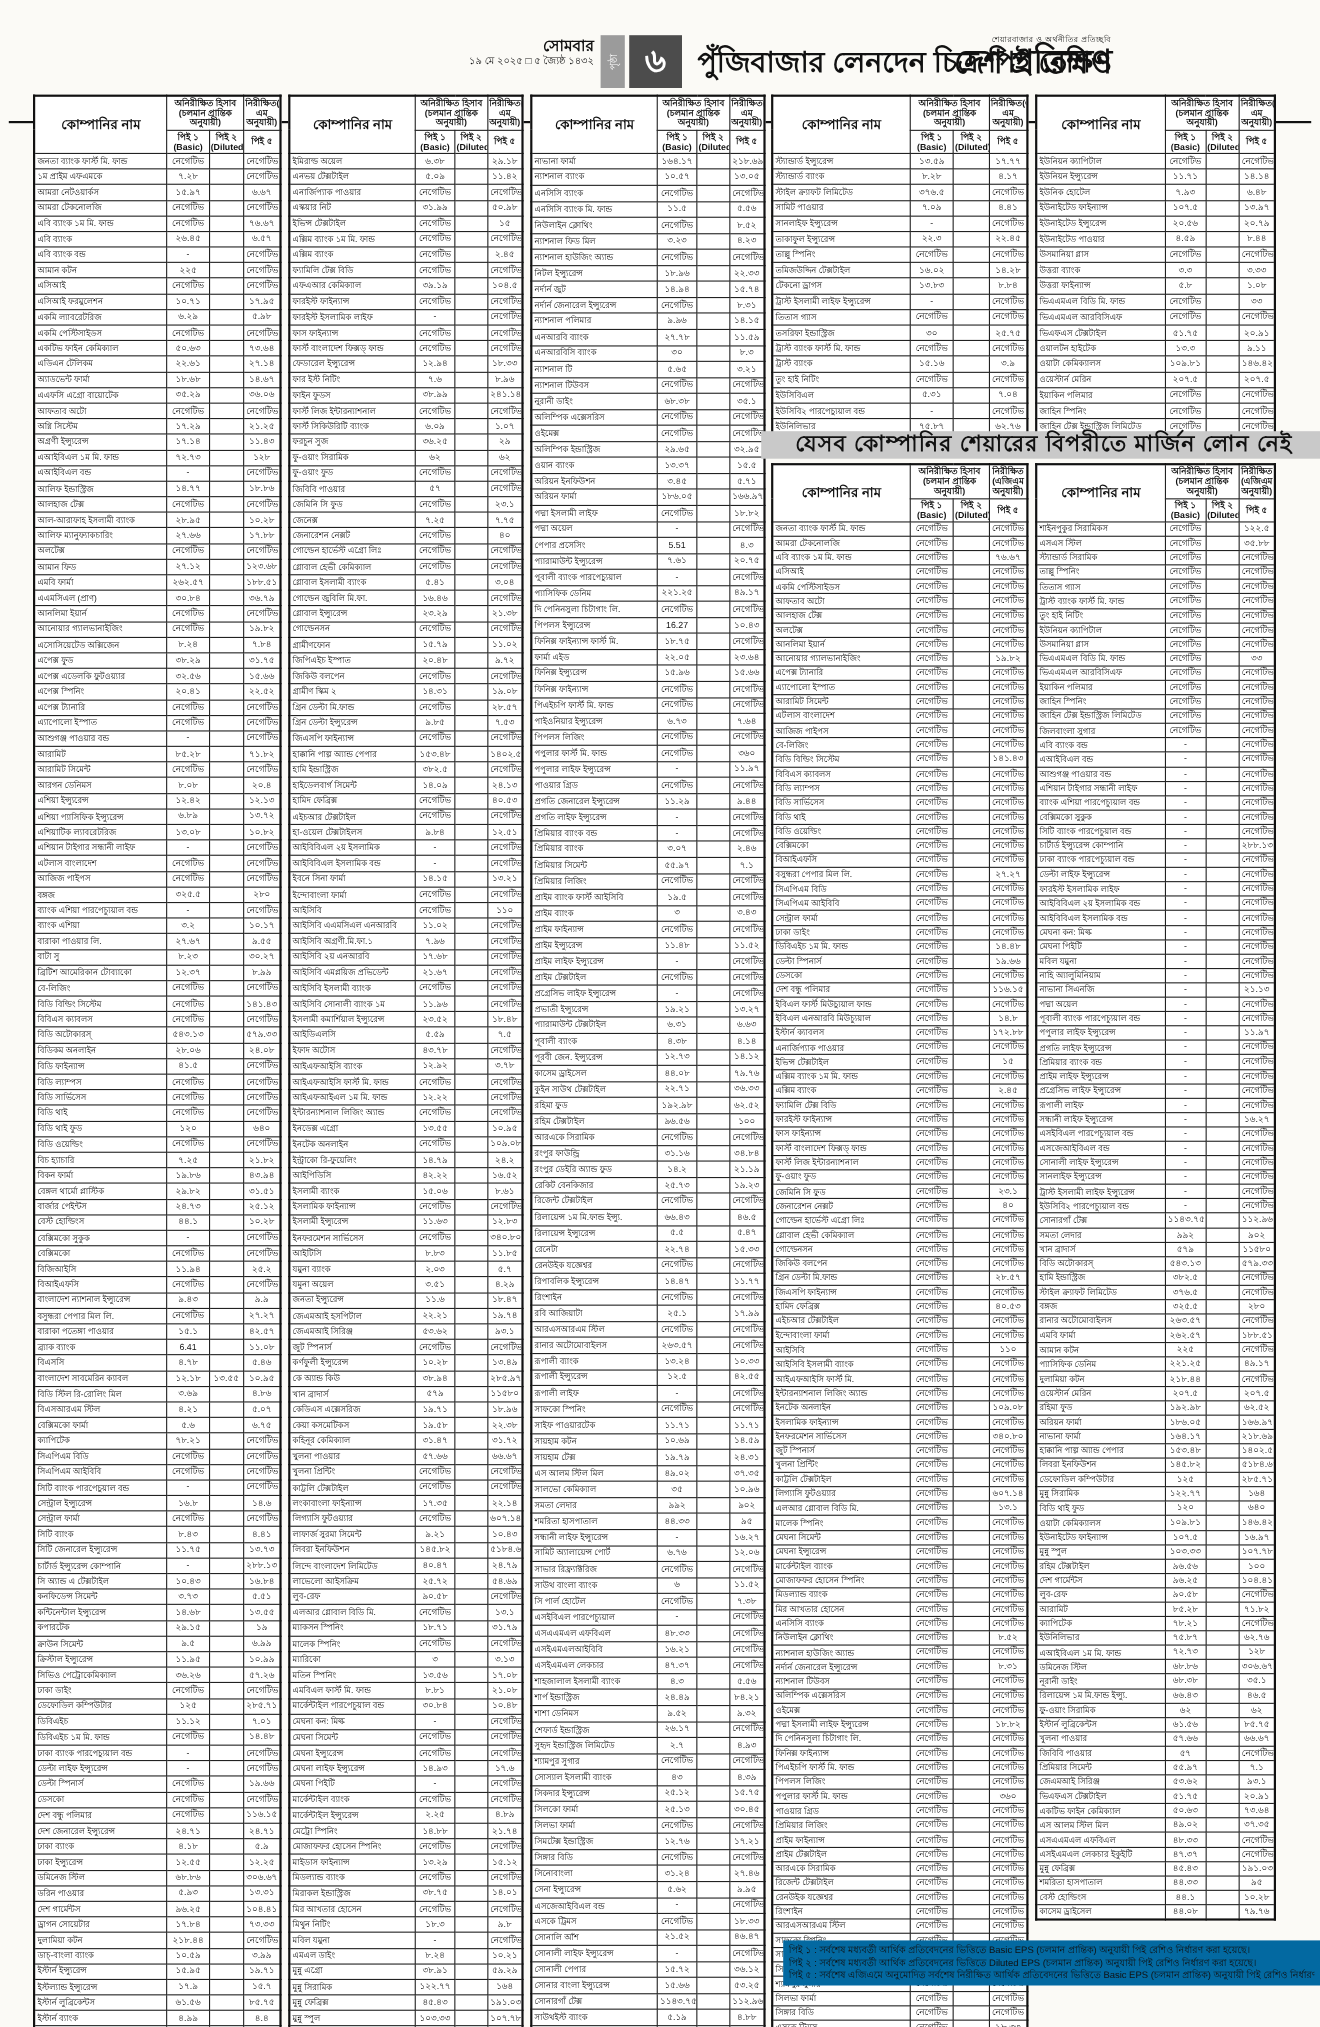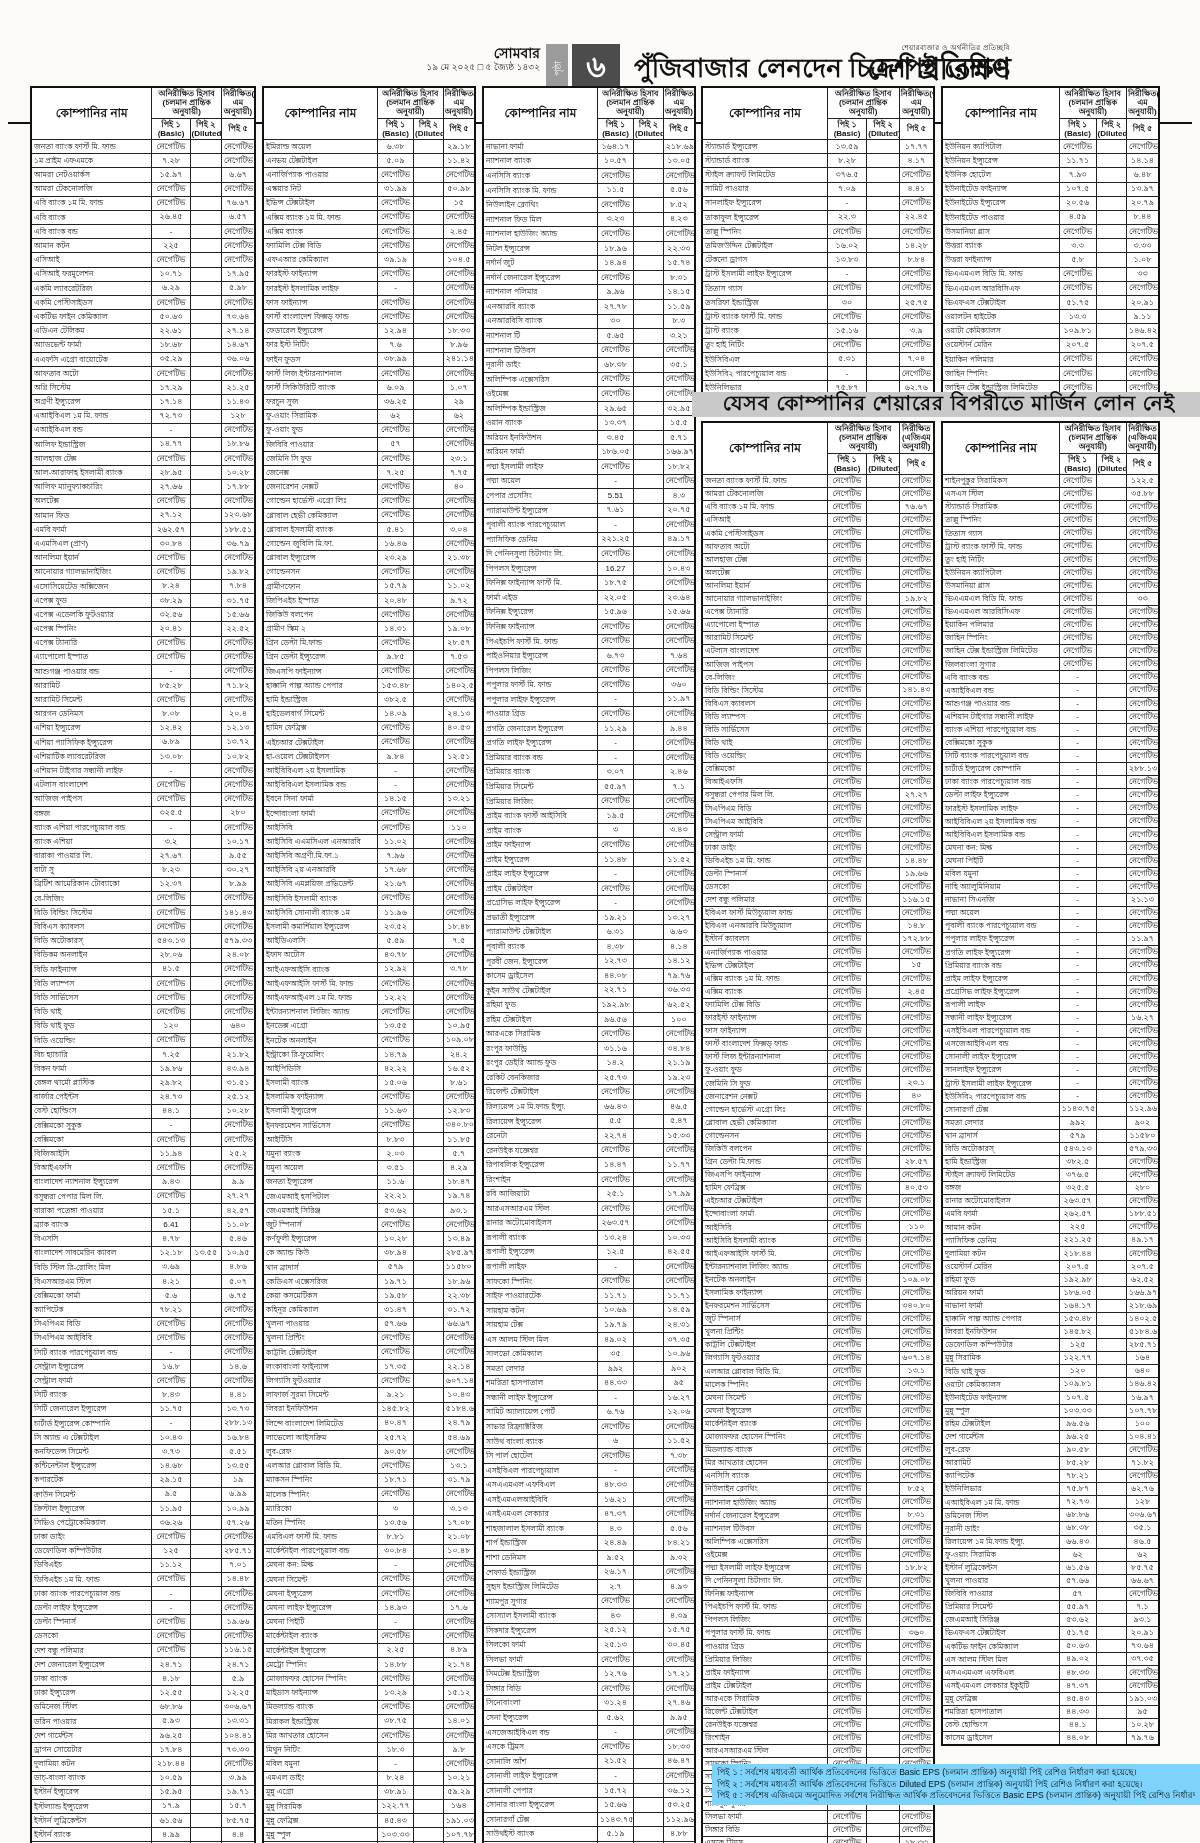--- a/index.html
+++ b/index.html
@@ -3,21 +3,21 @@
 <meta charset="utf-8">
 <style>
   html,body{margin:0;padding:0;}
   body{
     width:1200px;height:1843px;position:relative;
     background:#fbfaf6;color:#111;
     font-family:"Liberation Sans","DejaVu Sans",sans-serif;
     overflow:hidden;
   }
   
-  .masthead{position:absolute;top:42px;left:0;width:1024px;height:52px;}
+  .masthead{position:absolute;top:30px;left:0;width:1024px;height:52px;}
   .dateblock{position:absolute;top:4px;left:408px;width:132px;text-align:right;line-height:1.1;}
   .dateblock .day{font-weight:bold;font-size:14px;}
   .dateblock .date{font-size:9px;margin-top:2px;}
   .pglabel{position:absolute;top:2px;left:546px;width:22px;height:48px;background:#9b9b9b;color:#fff;
     display:flex;align-items:center;justify-content:center;}
   .pglabel span{writing-mode:vertical-rl;transform:rotate(180deg);font-size:9px;}
   .pgnum{position:absolute;top:2px;left:572px;width:48px;height:48px;background:#4c4c4c;color:#fff;
     display:flex;align-items:center;justify-content:center;font-size:30px;font-weight:bold;}
   .pagetitle{position:absolute;top:6px;left:634px;width:430px;font-size:26px;font-weight:bold;white-space:nowrap;}
   .brand{position:absolute;top:0;right:14px;text-align:right;}
@@ -40,21 +40,21 @@
   .colD{left:701px;width:234px;top:86px;}
   .colE{left:941px;width:219px;top:86px;}
   .mA{left:701px;width:234px;top:421px;}
   .mB{left:941px;width:219px;top:421px;}
   .mA tbody td,.mB tbody td{height:12.1px;}
   col.nm{width:54%;} col.p1{width:17%;} col.p2{width:14%;} col.p5{width:15%;}
   
   .banner{position:absolute;left:648px;top:392px;width:514px;height:25px;background:#c9c9c9;
     font-size:20px;font-weight:bold;display:flex;align-items:center;justify-content:center;
     white-space:nowrap;letter-spacing:1px;margin-left:44px;}
-  .foot{position:absolute;left:712px;top:1764px;width:478px;background:#7dd3fc;
+  .foot{position:absolute;left:712px;top:1764px;width:478px;background:#0369a1;
     font-size:8.6px;line-height:1.35;padding:3px 5px;}
   .foot div{white-space:nowrap;overflow:hidden;}
 </style>
 </head>
 <body>
 
 <div class="masthead">
   <div class="dateblock">
     <div class="day">সোমবার</div>
     <div class="date">১৯ মে ২০২৫ □ ৫ জ্যৈষ্ঠ ১৪৩২</div>

